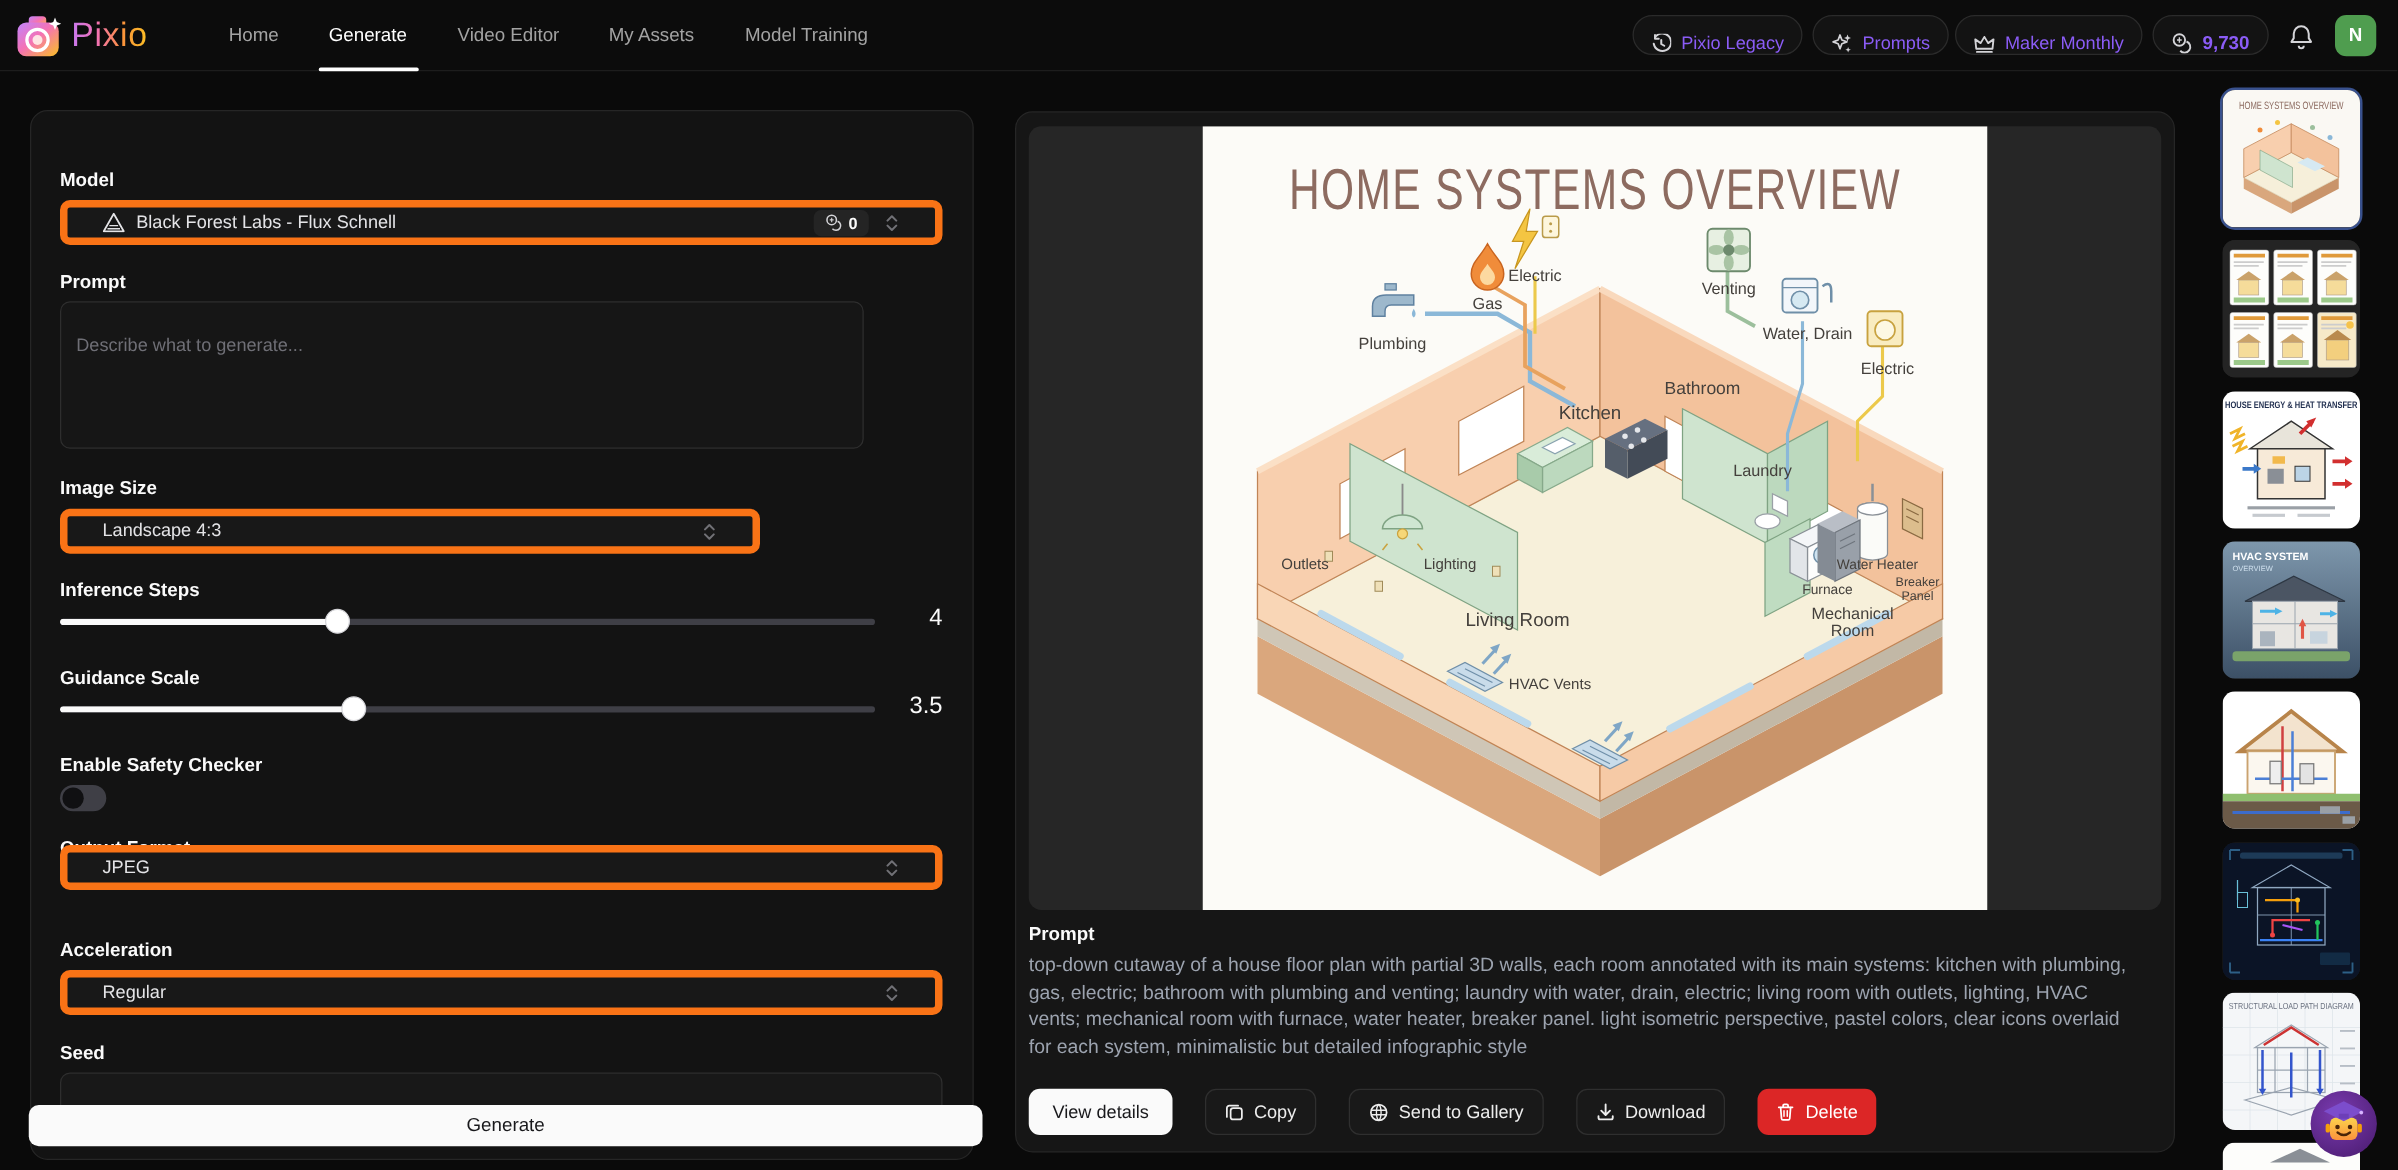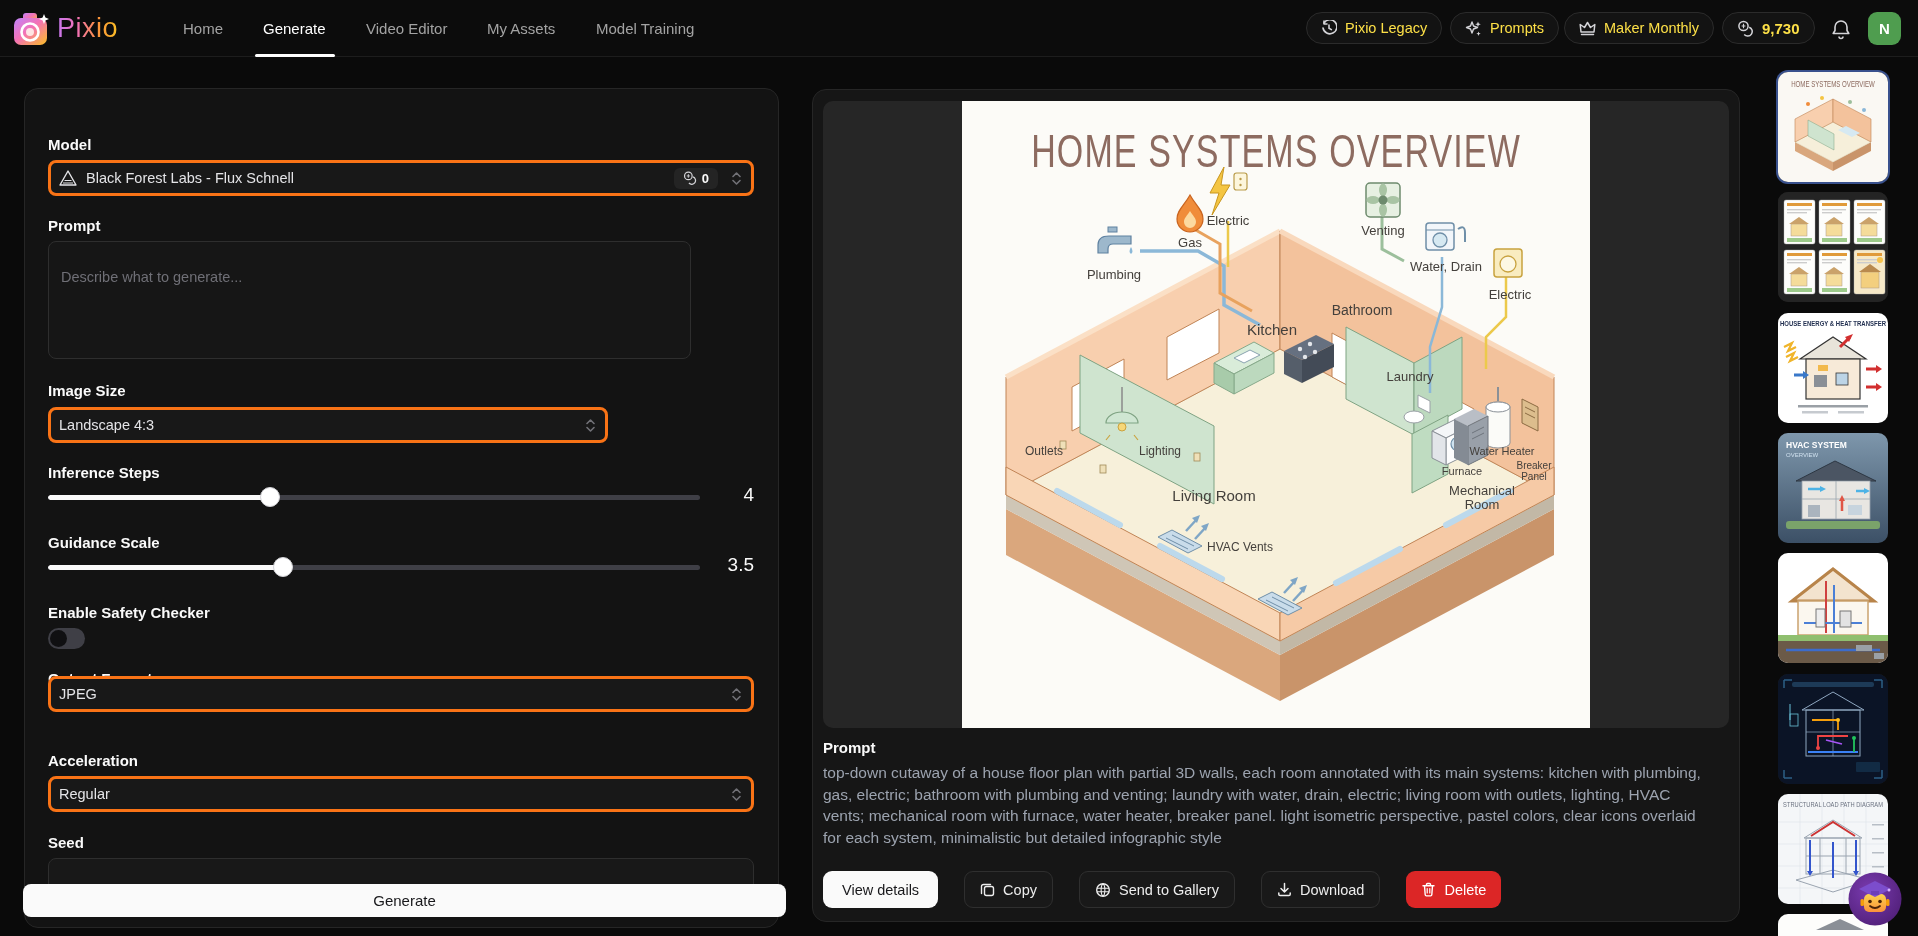--- a/index.html
+++ b/index.html
@@ -8,30 +8,30 @@
   .abs{position:absolute}
   
   .navbar{left:0;top:0;width:1918px;height:57px;background:#0c0c0c;border-bottom:1px solid #1d1d1d;box-sizing:border-box}
   .brand-text{left:57px;top:13px;font-size:27px;font-weight:400;letter-spacing:.5px;
       background:linear-gradient(90deg,#c678f0,#f472b6,#fb923c,#fbbf24);
       -webkit-background-clip:text;background-clip:text;color:transparent}
   .nav-link{top:0;height:57px;line-height:57px;font-size:15px;font-weight:400;color:#a3a3a3;cursor:pointer}
   .nav-link.active{color:#fff}
   .nav-underline{left:255px;top:54px;width:80px;height:2.5px;background:#fff;border-radius:2px}
   .pill{top:12px;height:32px;border-radius:999px;border:1px solid #2b2b2b;background:#131313;
-        display:flex;align-items:center;gap:8px;padding:0 14px;font-size:14.5px;color:#fde047;box-sizing:border-box;cursor:pointer}
+        display:flex;align-items:flex-end;gap:8px;padding:0 14px;font-size:14.5px;color:#8b5cf6;box-sizing:border-box;cursor:pointer}
   .pill svg{flex:0 0 auto}
   .credits{font-weight:700;font-size:15px}
   .avatar{left:1868px;top:12px;width:33px;height:33px;border-radius:9px;background:#4f9d4f;color:#fff;
           font-size:15px;font-weight:700;display:flex;align-items:center;justify-content:center;cursor:pointer}
   
   .panel{left:24px;top:88px;width:755px;height:840px;background:#131313;border:1px solid #262626;border-radius:14px;box-sizing:border-box}
   .label{font-size:15px;font-weight:700;color:#fafafa}
-  .select{height:36px;background:#181818;border:3px solid #f97316;border-radius:8px;display:flex;align-items:center;
-          padding:0 8px;font-size:14.5px;color:#e4e4e7;box-sizing:border-box;cursor:pointer}
+  .select{height:36px;background:#181818;border:6px solid #f97316;border-radius:8px;display:flex;align-items:center;
+          padding:0 28px;font-size:14.5px;color:#e4e4e7;box-sizing:border-box;cursor:pointer}
   .select .updown{margin-left:auto;opacity:.75}
   .cost-badge{margin-left:auto;display:flex;align-items:center;gap:5px;background:#242424;border-radius:6px;
           padding:3px 9px;font-size:13px;font-weight:700;color:#fafafa}
   .cost-badge + .updown{margin-left:12px}
   textarea.prompt-area{left:48px;top:241px;width:643px;height:118px;background:#161616;border:1px solid #2e2e2e;border-radius:8px;
           box-sizing:border-box;padding:27px 12px;font-family:"Liberation Sans",sans-serif;font-size:14.5px;color:#e4e4e7;resize:none;outline:none}
   textarea.prompt-area::placeholder{color:#6f6f76}
   .slider{height:20px;cursor:pointer}
   .slider .track{position:absolute;left:0;top:8px;width:100%;height:5px;border-radius:3px;background:#3f3f46;overflow:hidden}
   .slider .fill{height:100%;background:#fafafa;border-radius:3px}

